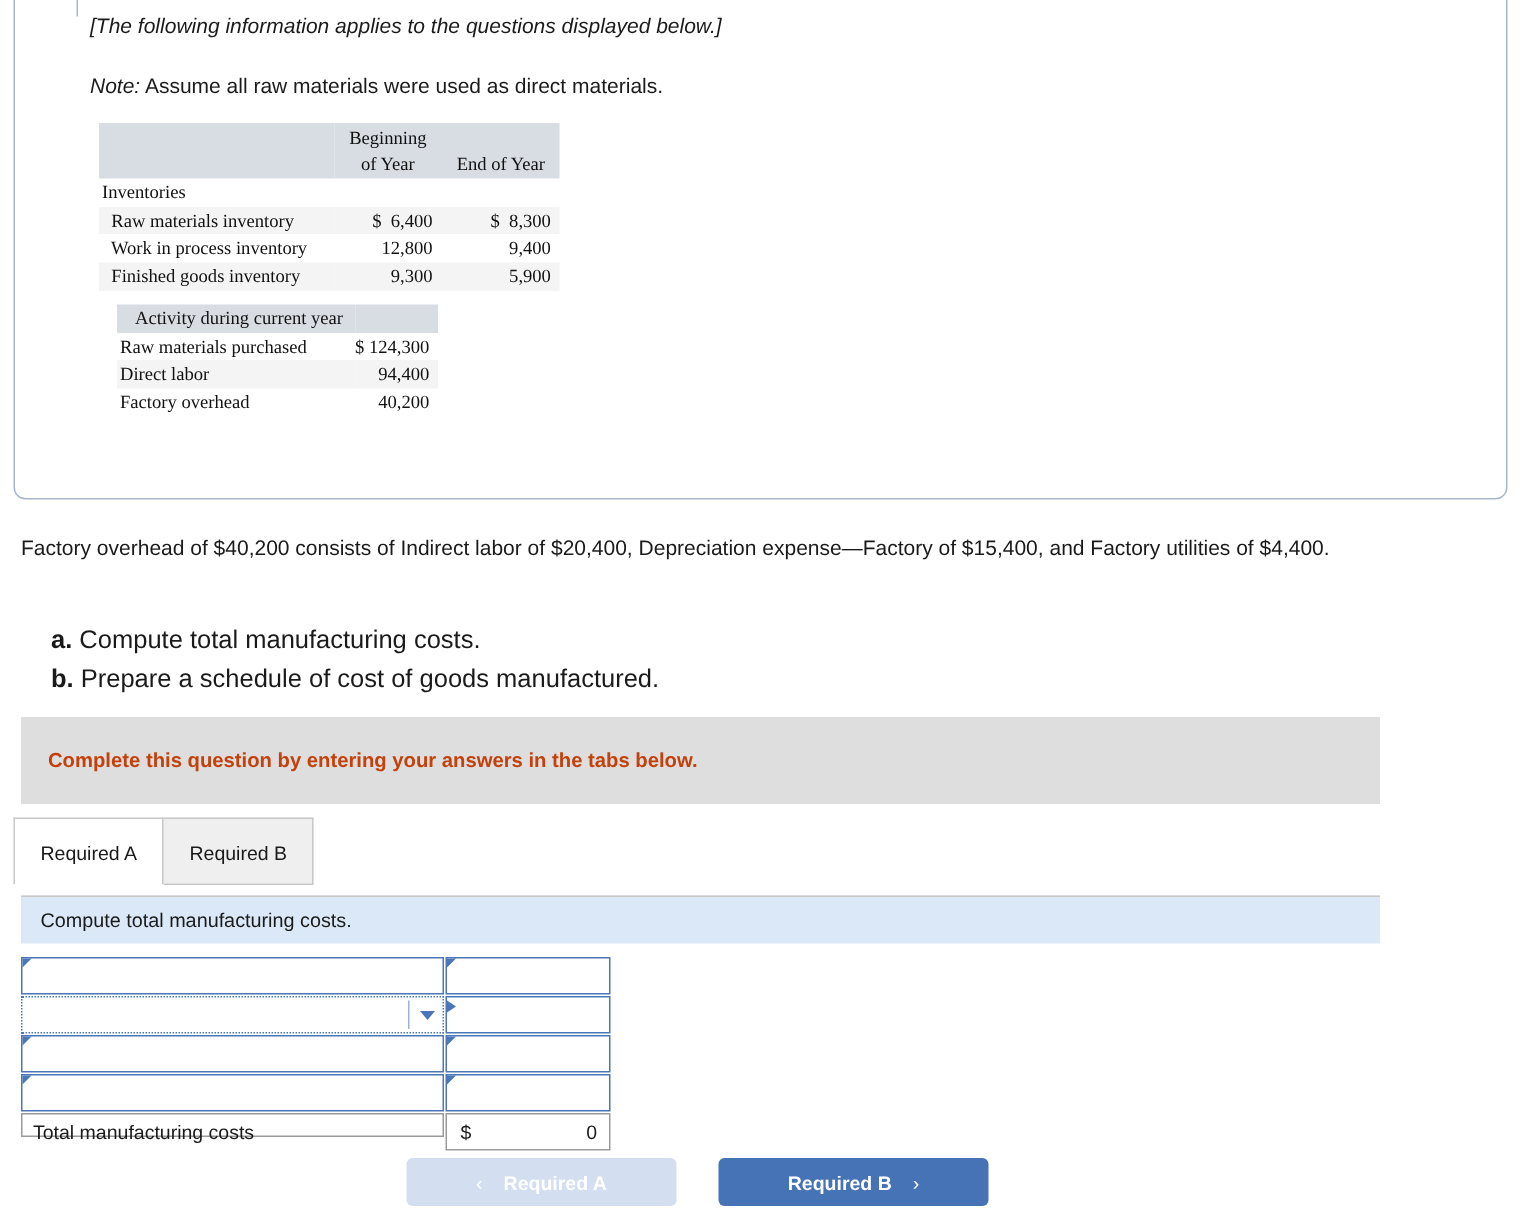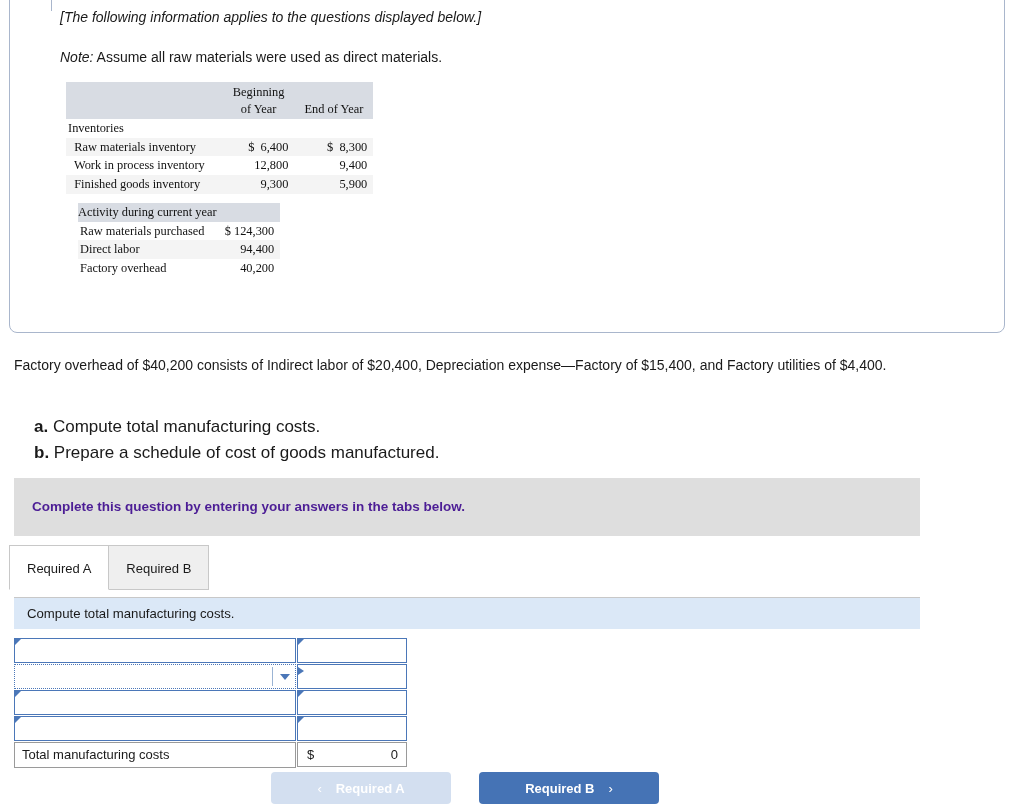--- a/index.html
+++ b/index.html
@@ -59,21 +59,21 @@
     font-weight: normal;
     padding: 2px 10px 2px 10px;
   }
   .fin-table .head-blank { background: #d8dce3; }
   .fin-table .lbl { white-space: pre; padding-left: 2px; padding-right: 18px; }
   .fin-table .num { text-align: right; white-space: pre; padding-right: 6px; }
   .fin-table tr.stripe td { background: #f4f4f4; }
   .fin-table .sect-head {
     background: #d8dce3;
     white-space: pre;
-    padding-left: 0; padding-right: 8px;
+    padding-left: 12px; padding-right: 8px;
   }
 
   .tbl1 { position: absolute; left: 56px; top: 121px; }
   .tbl2 { position: absolute; left: 68px; top: 242px; }
 
   
   .overhead-para {
     position: absolute;
     left: 14px; top: 356px;
     width: 996px;
@@ -89,21 +89,21 @@
   
   .gray-banner {
     position: absolute;
     left: 14px; top: 478px;
     width: 906px; height: 58px;
     background: #dedede;
   }
   .gray-banner span {
     position: absolute;
     left: 18px; top: 21px;
-    font-size: 13.5px; font-weight: bold; color: #4c1d95;
+    font-size: 13.5px; font-weight: bold; color: #c2410c;
   }
 
   
   .tabs { position: absolute; left: 9px; top: 545px; }
   .tab {
     display: inline-block;
     height: 45px; line-height: 45px;
     padding: 0 17px;
     font-size: 13px;
     color: #1a1a1a;
@@ -186,21 +186,21 @@
     border: none; outline: none; background: transparent;
     font-family: "Liberation Sans", sans-serif;
     font-size: 13px; color: #1a1a1a;
     padding: 0 6px 0 10px;
   }
   .cell.c-right input { text-align: right; }
 
   
   .total-row { display: flex; margin-top: 0px; }
   .total-label {
-    width: 282px; height: 26px;
+    width: 282px; height: 16px;
     border: 1px solid #9a9a9a;
     background: #ffffff;
     font-size: 13px; color: #1a1a1a;
     line-height: 23px;
     padding-left: 7px;
     white-space: nowrap;
   }
   .total-value {
     width: 110px; height: 25px;
     margin-left: 1px;

